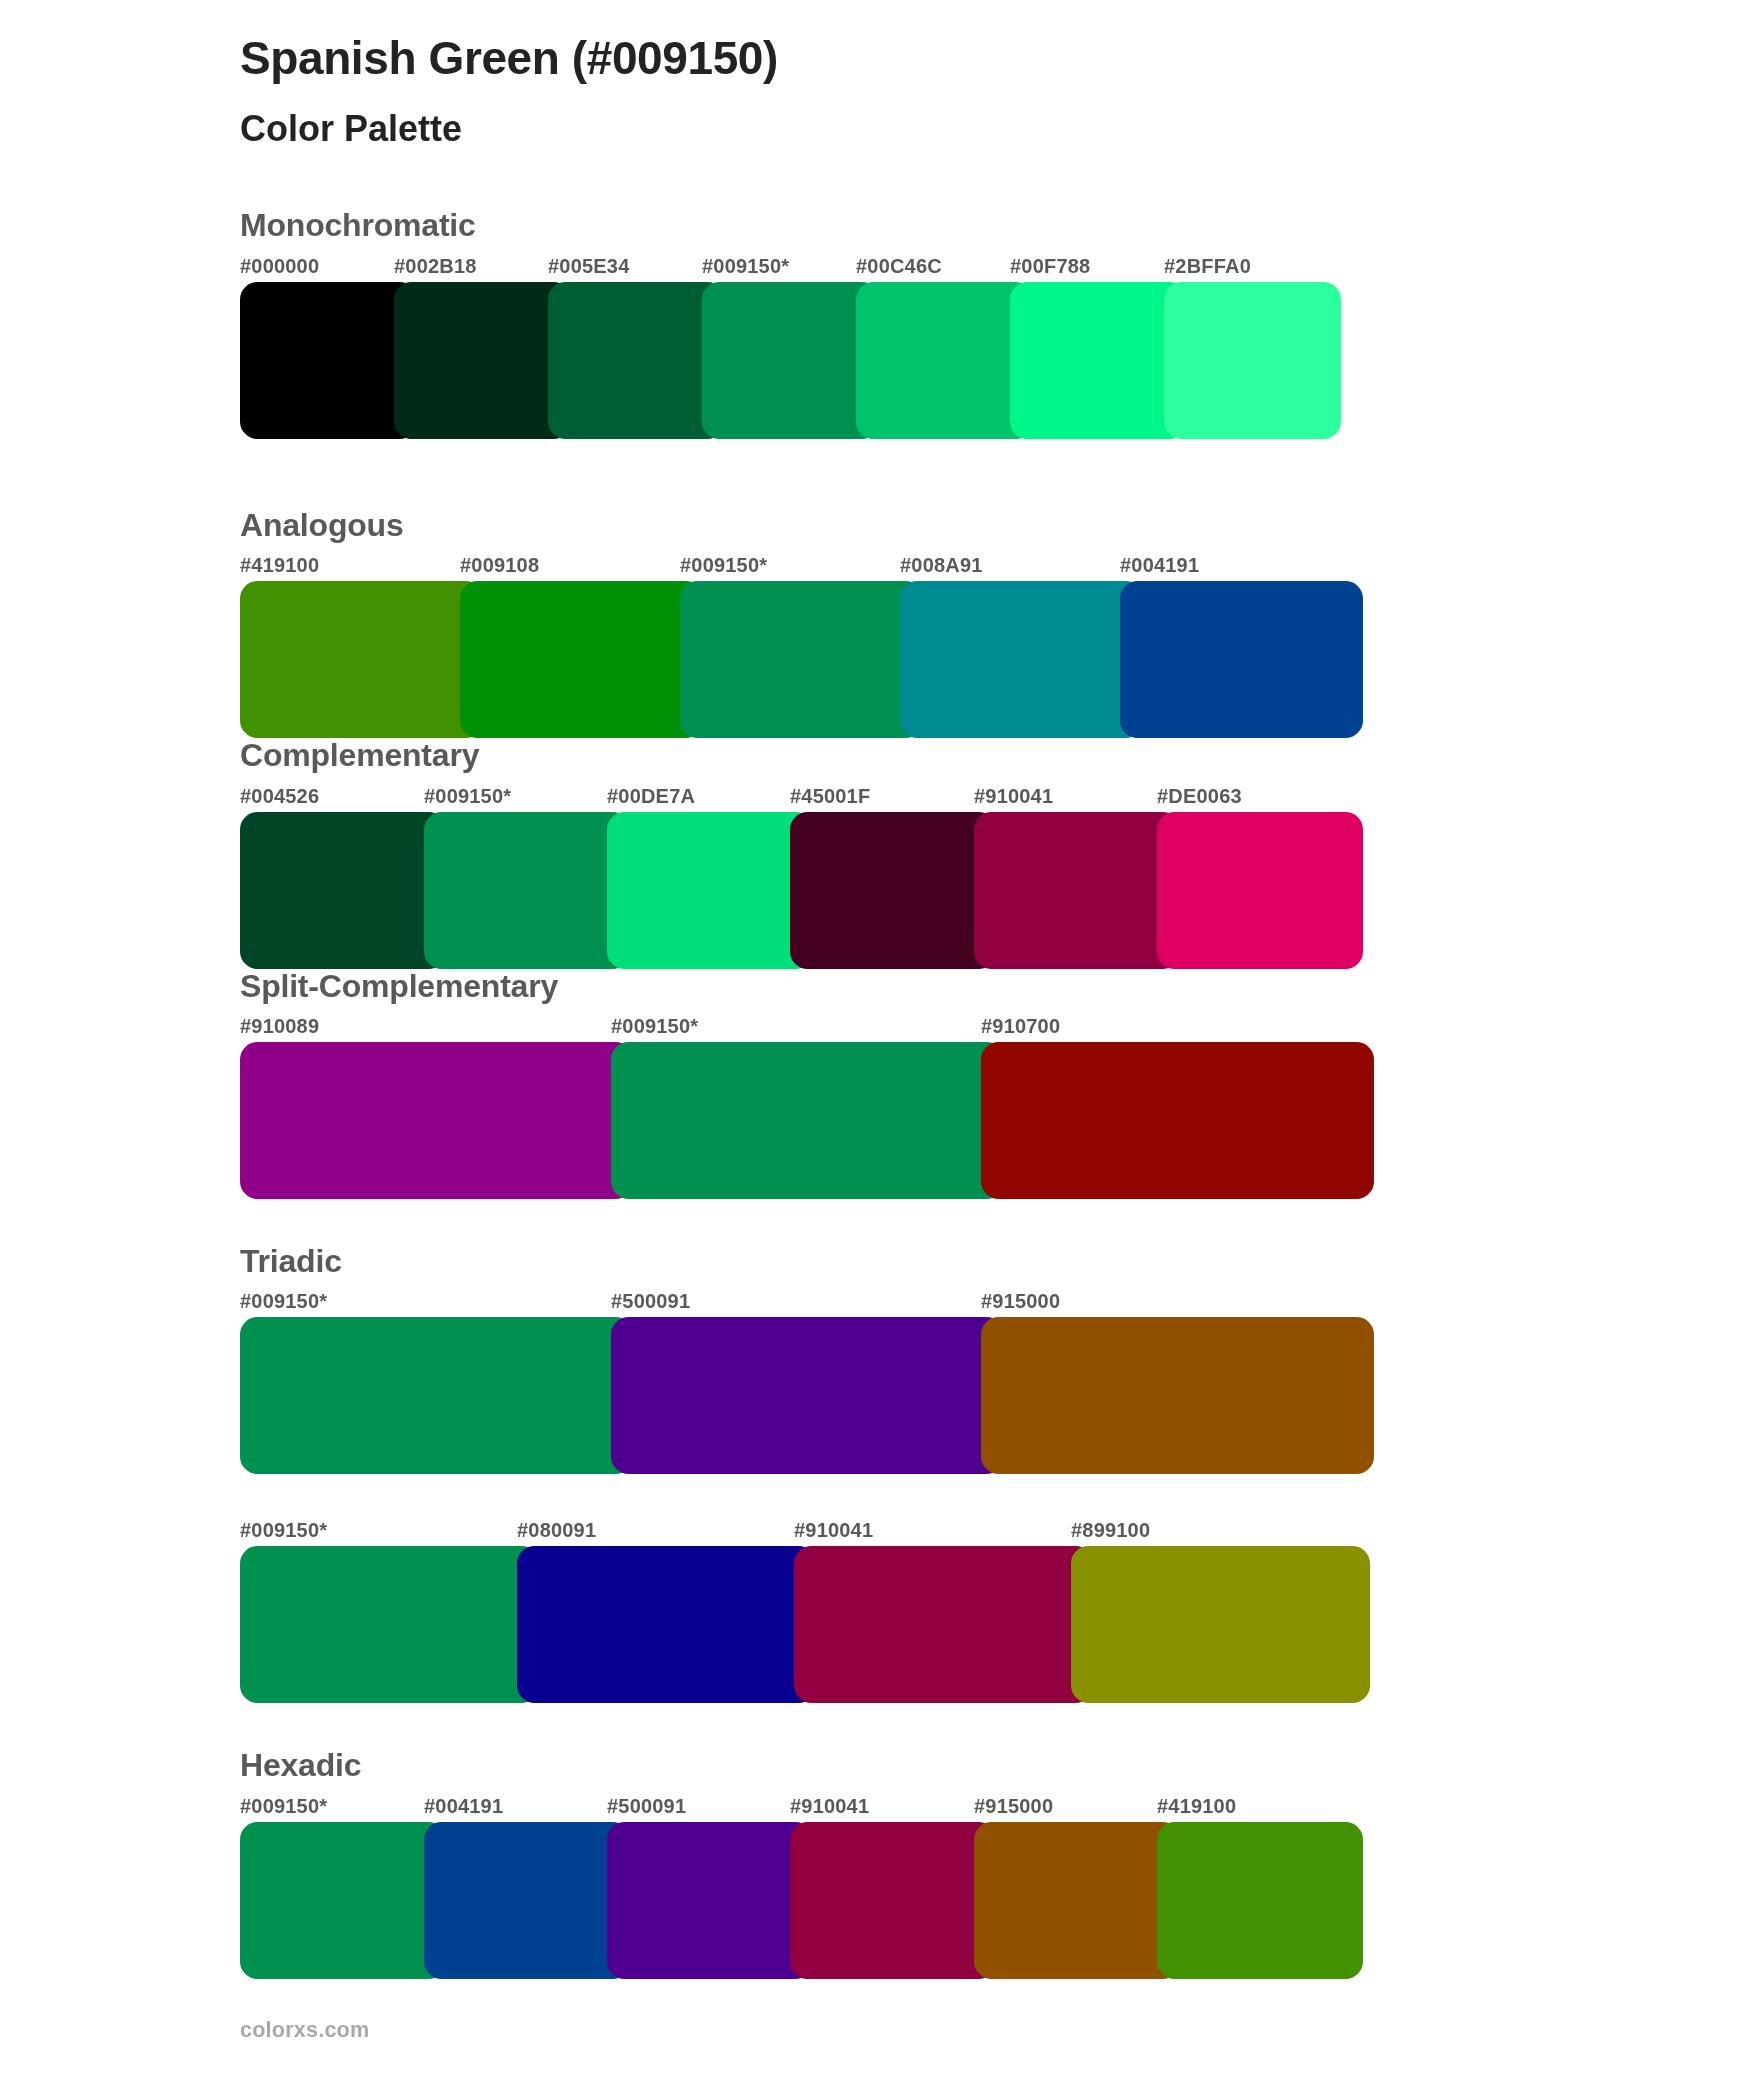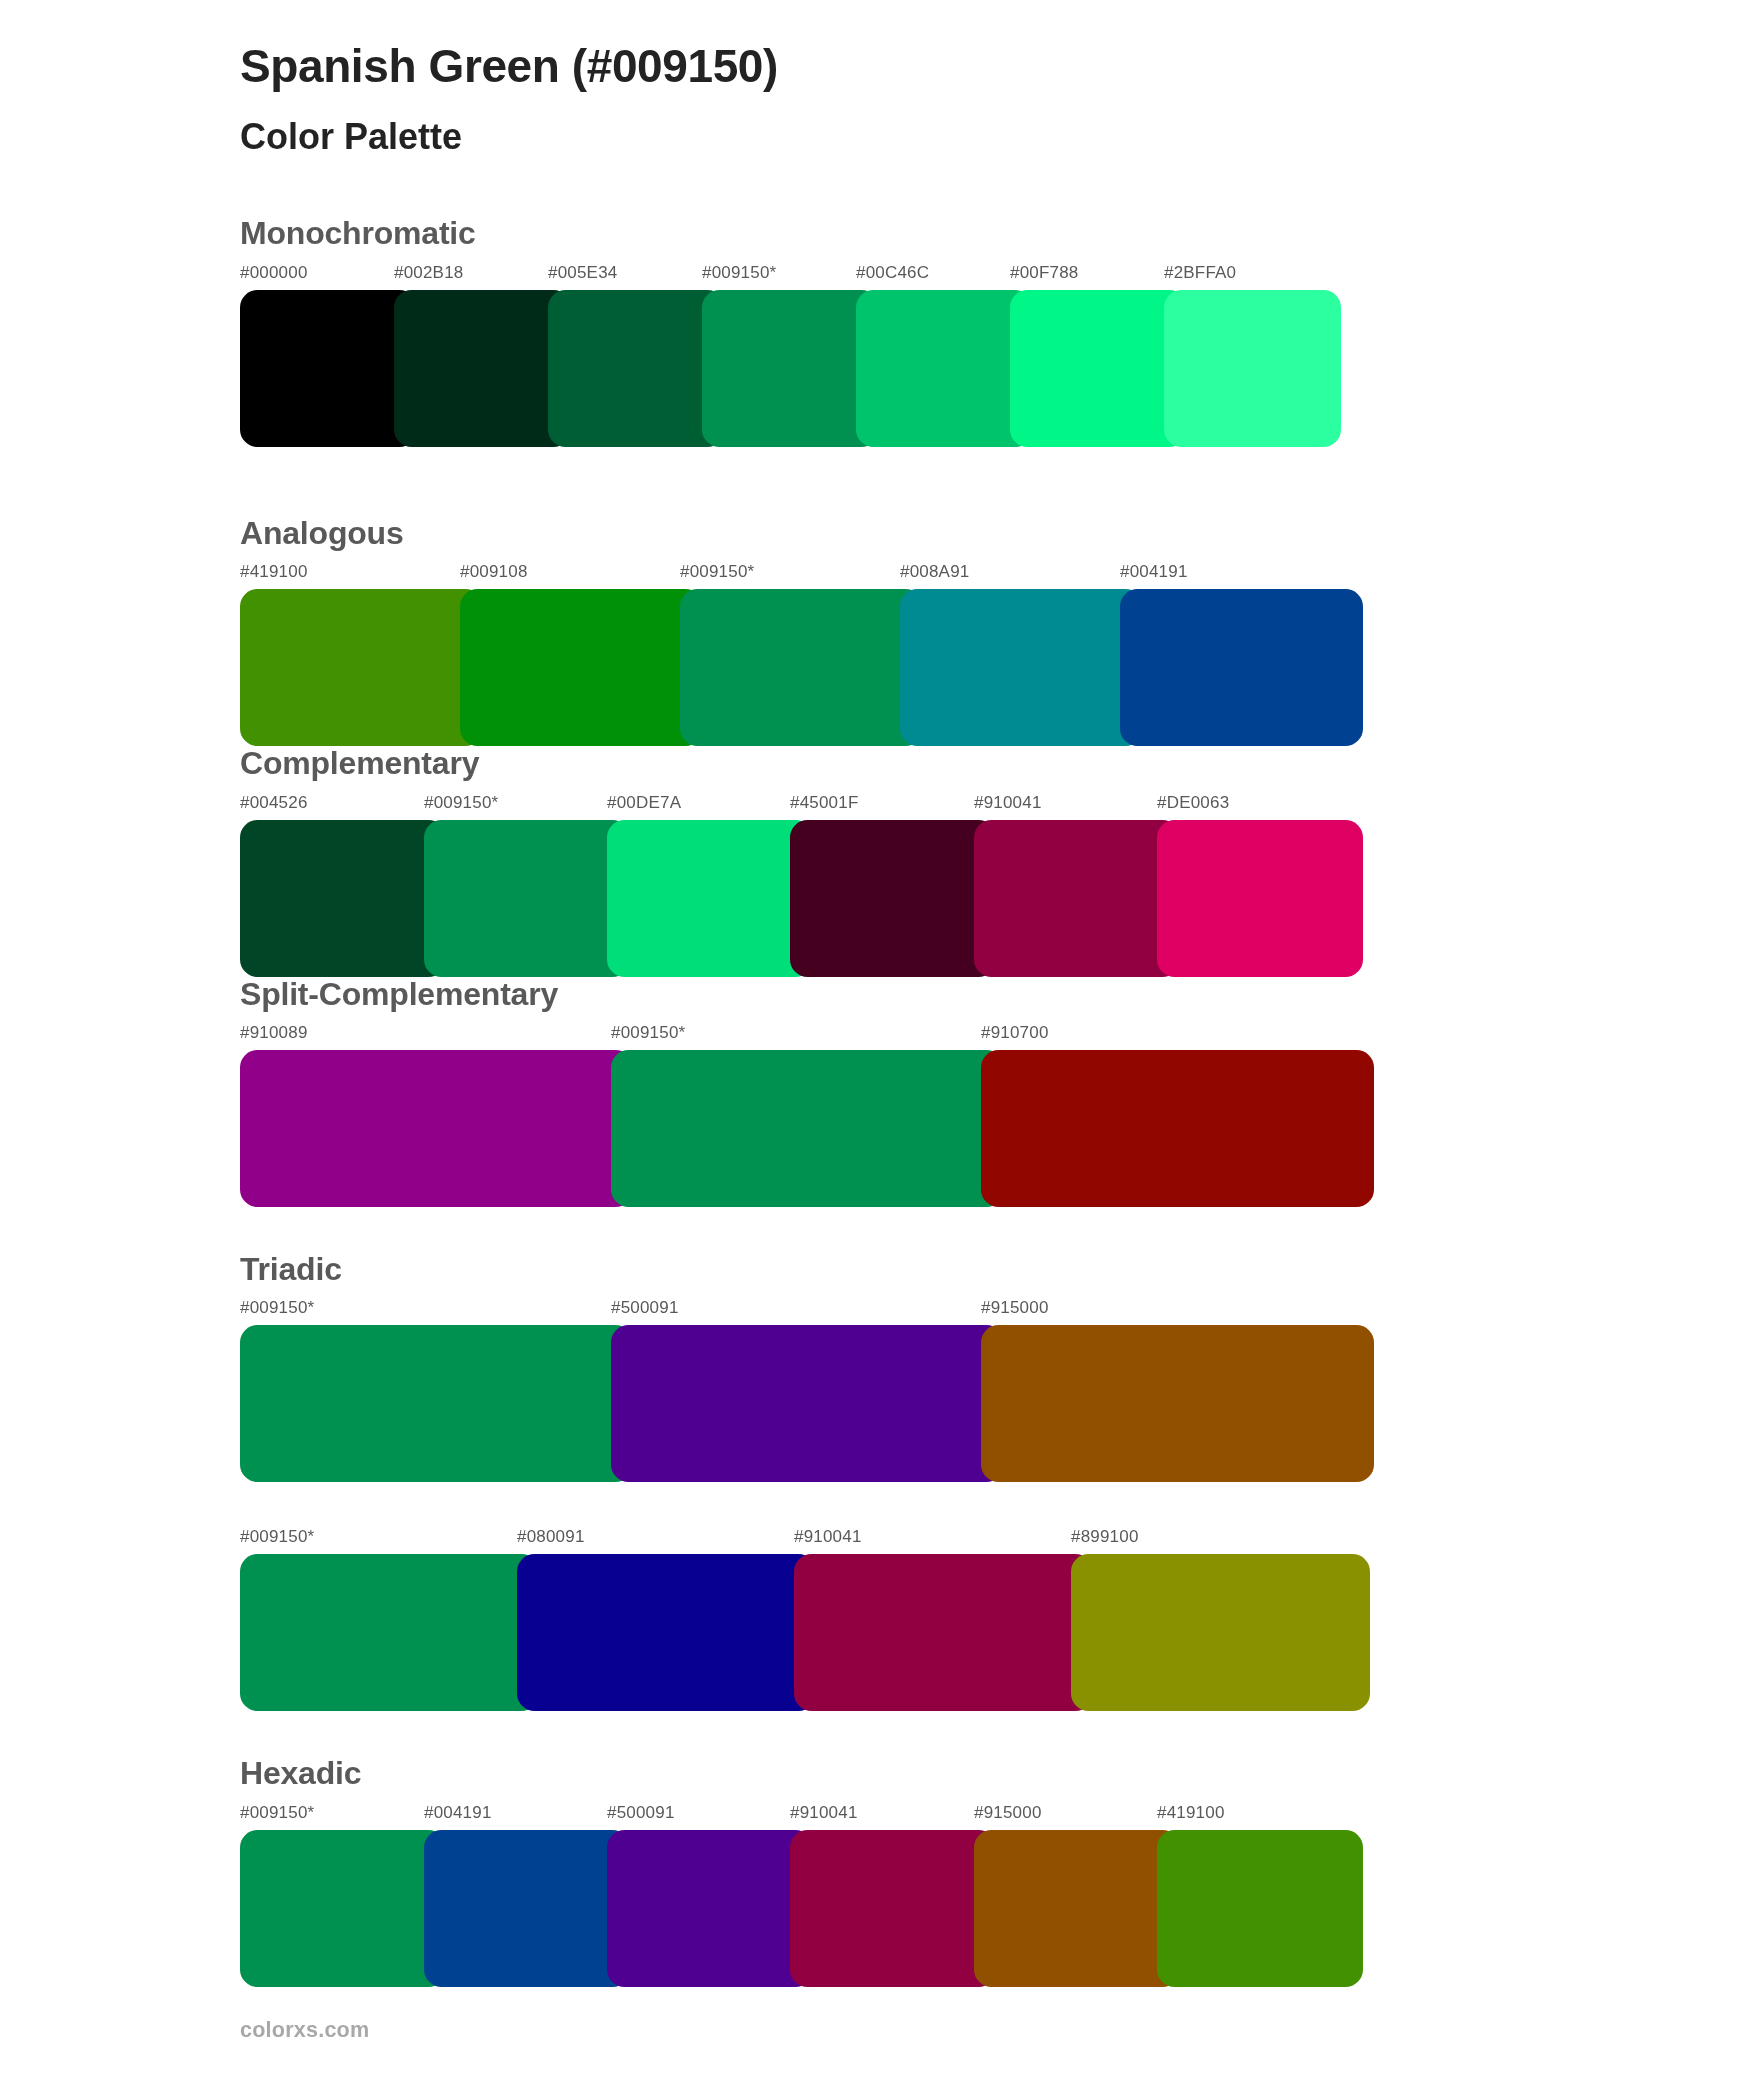--- a/index.html
+++ b/index.html
@@ -17,21 +17,21 @@
     position: relative;
   }
   .page {
     position: relative;
     width: 1757px;
     height: 2077px;
     box-sizing: border-box;
     padding: 0;
   }
   .header {
-    padding: 32px 0 0 240px;
+    padding: 24px 0 0 240px;
   }
   .page-title {
     font-size: 46px;
     font-weight: bold;
     color: #232323;
     letter-spacing: -0.4px;
     margin: 0;
     line-height: 1.15;
     padding-top: 8px;
   }
@@ -63,22 +63,22 @@
     position: relative;
     margin-top: 11.2px;
   }
   .swatch-labels {
     position: relative;
     height: 27px;
   }
   .swatch-label {
     position: absolute;
     top: 0;
-    font-size: 17px;
-    font-weight: normal;
+    font-size: 20px;
+    font-weight: bold;
     color: #595959;
     white-space: nowrap;
     letter-spacing: 0.2px;
   }
   .swatch-strip {
     position: relative;
   }
   .swatch {
     position: absolute;
     top: 0;

